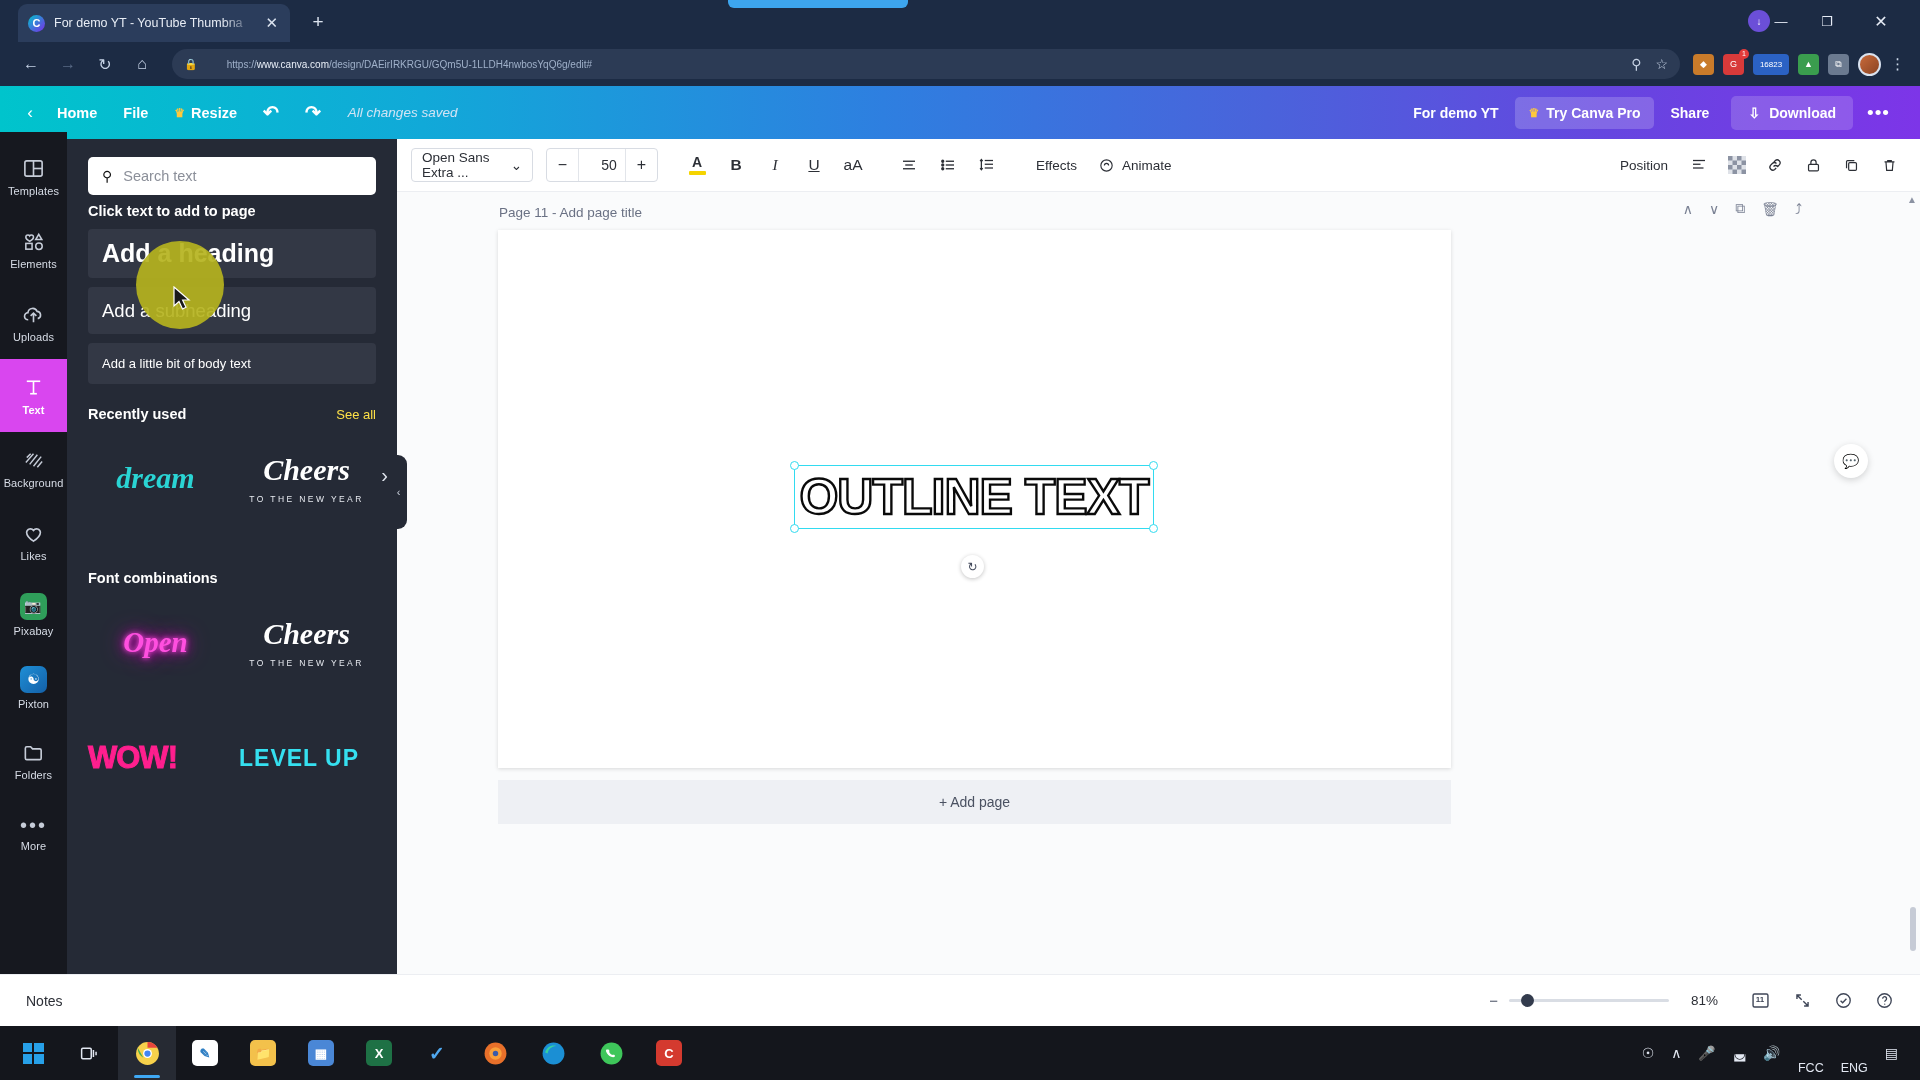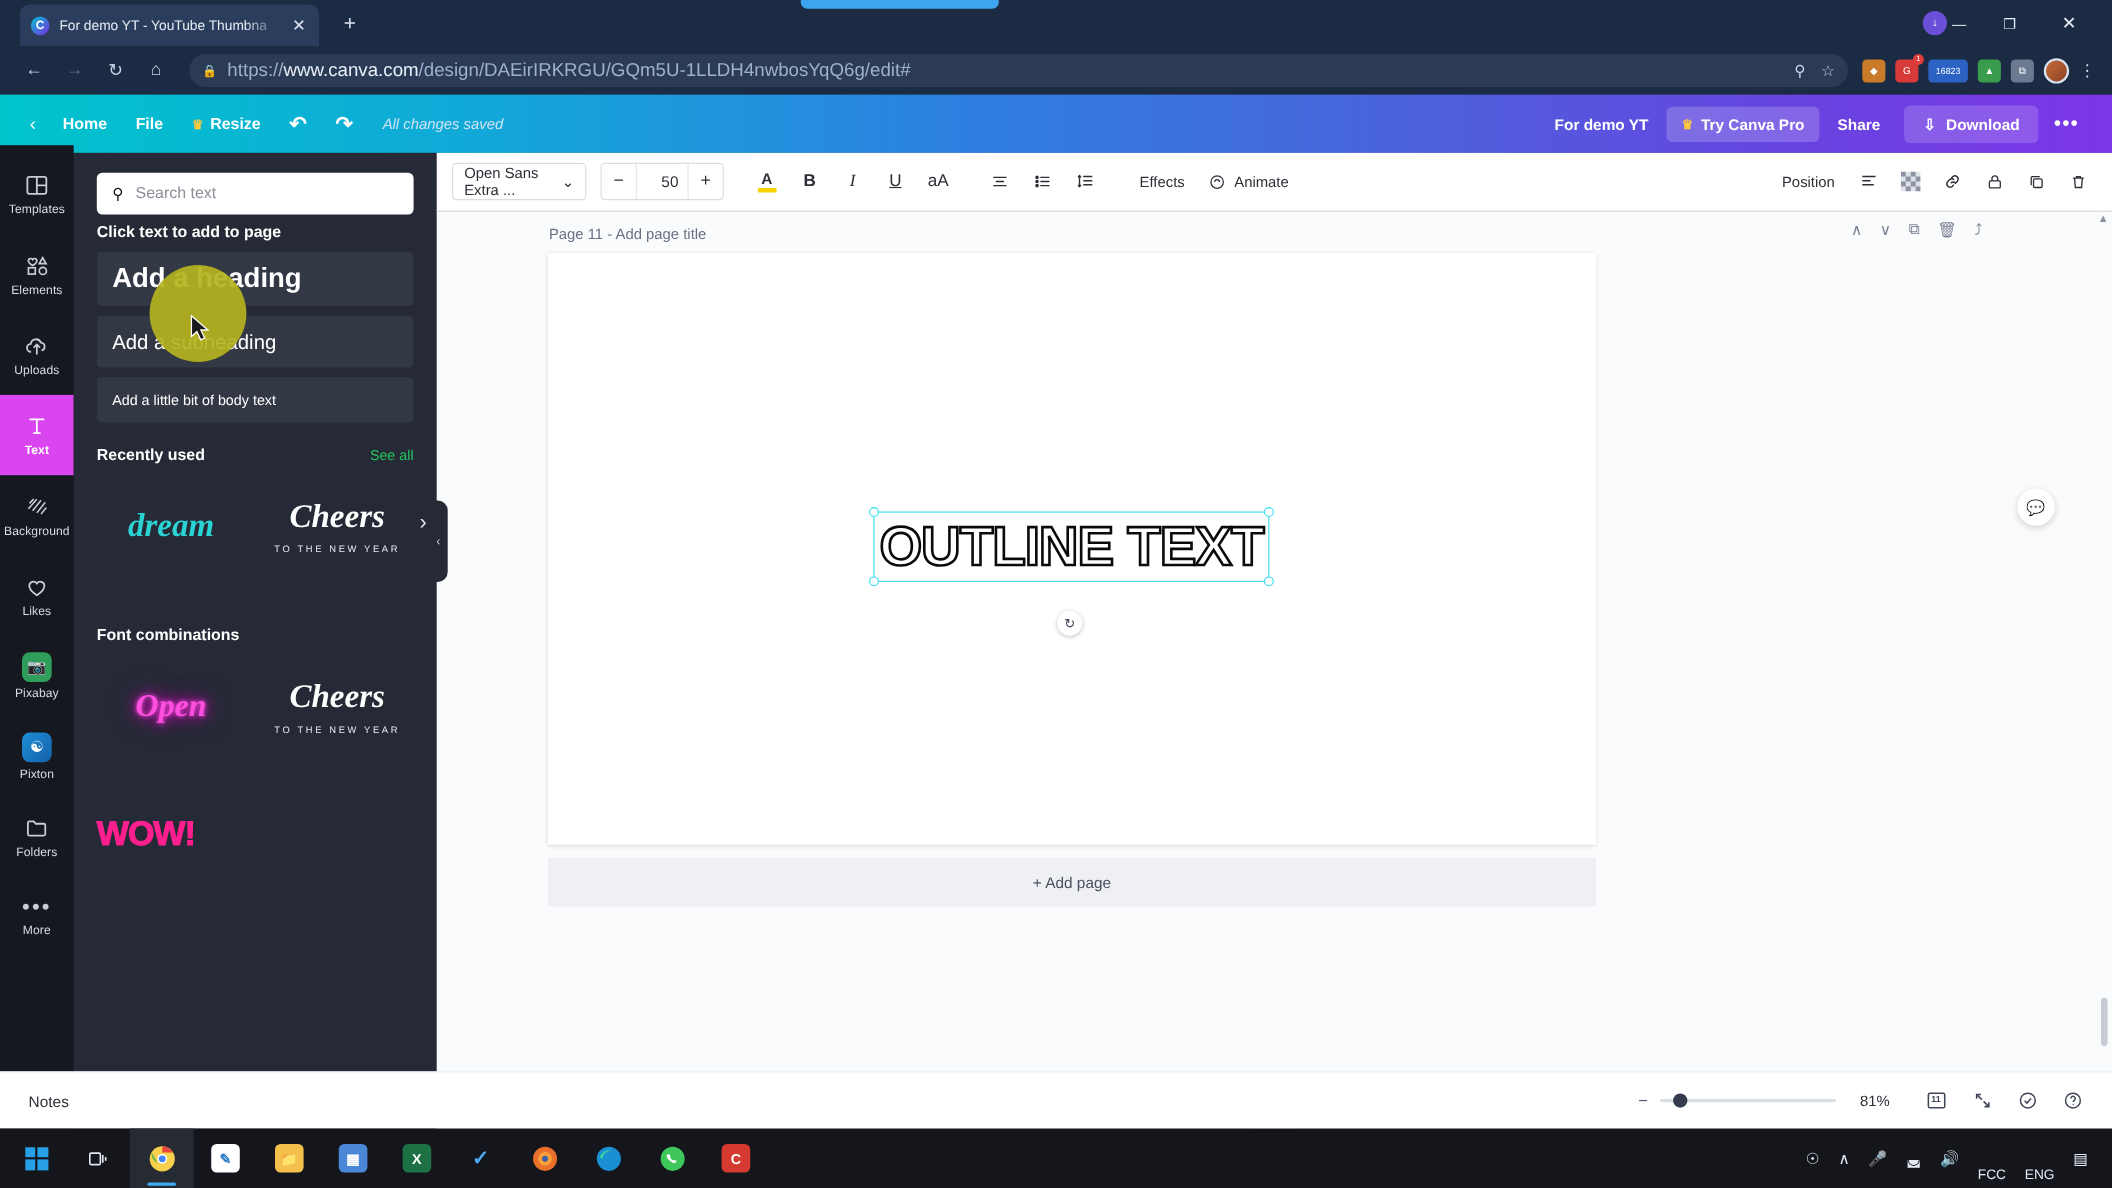--- a/index.html
+++ b/index.html
@@ -54,21 +54,21 @@
   }
   .nav-btn { width:34px; height:34px; border-radius:50%; display:flex;
     align-items:center; justify-content:center; color:#c5d2e6; font-size:16px; flex:none; }
   .nav-btn.dim { color:#596a86; }
   .omnibox {
     flex:1; height:30px; margin-left:10px; margin-right:10px;
     background:#2c3b55; border-radius:15px; display:flex; align-items:center;
     padding:0 12px; gap:9px; position:relative;
   }
   .lock-ico { color:#c2cedf; font-size:11px; flex:none; }
-  .url { font-size:17px; color:#9fb0c9; white-space:nowrap; overflow:hidden; flex:1; }
+  .url { font-size:10px; color:#9fb0c9; white-space:nowrap; overflow:hidden; flex:1;margin-left:20px; }
   .url b { color:#e9eff8; font-weight:400; }
   .omni-right { display:flex; align-items:center; gap:14px; flex:none; padding-left:10px; }
   .omni-right span { color:#c7d3e5; font-size:14px; }
   .ext-row { display:flex; align-items:center; gap:9px; flex:none; }
   .ext {
     width:21px; height:21px; border-radius:4px; display:flex; align-items:center;
     justify-content:center; font-size:9px; color:#fff; position:relative;
   }
   .ext-badge { position:absolute; top:-5px; right:-5px; background:#e23b3b; color:#fff;
      font-size:7px; border-radius:7px; padding:0 3px; line-height:10px; }
@@ -139,21 +139,21 @@
   }
   .txt-card {
     background:#333845; border-radius:4px; margin-bottom:9px; display:flex;
     align-items:center; padding:0 14px; color:#fff;
   }
   .txt-heading { height:49px; font-size:25px; font-weight:bold; }
   .txt-sub { height:47px; font-size:18.5px; }
   .txt-body { height:41px; font-size:13px; }
   .sec-row { display:flex; align-items:baseline; justify-content:space-between; margin:22px 0 10px 0; }
   .sec-title { color:#fff; font-size:14.5px; font-weight:bold; }
-  .sec-link { color:#22c55e; font-size:13px; }
+  .sec-link { color:#fde047; font-size:13px; }
   .thumb-row { display:flex; gap:16px; align-items:center; position:relative; }
   .thumb { width:135px; height:92px; display:flex; align-items:center;
     justify-content:center; flex-direction:column; }
   .t-dream { font-family:"Liberation Serif", serif; font-style:italic; font-size:30px;
     color:#2ad4d4; font-weight:bold; }
   .t-cheers { font-family:"Liberation Serif", serif; font-style:italic; font-size:30px;
     color:#fff; font-weight:bold; }
   .t-sub { font-size:8.5px; color:#e7eaf0; letter-spacing:2.4px; margin-top:7px; }
   .arrow-r { position:absolute; right:-12px; top:32px; color:#e0e5ee; font-size:20px; }
   .t-open {
@@ -491,20 +491,23 @@
       </div>
       <div class="thumb">
         <div class="t-cheers">Cheers</div>
         <div class="t-sub">TO THE NEW YEAR</div>
       </div>
     </div>
     <div class="thumb-row" style="margin-top:24px">
       <div class="thumb" style="align-items:flex-start">
         <div class="t-wow">WOW!</div>
       </div>
+      <div class="thumb" style="align-items:flex-start">
+        <div class="t-level">LEVEL UP</div>
+      </div>
     </div>
   </div>
   <div class="panel-collapse">‹</div>
 
   <div class="toolbar">
     <div class="font-sel">
       <span>Open Sans Extra ...</span>
       <span>⌄</span>
     </div>
     <div class="size-grp">

